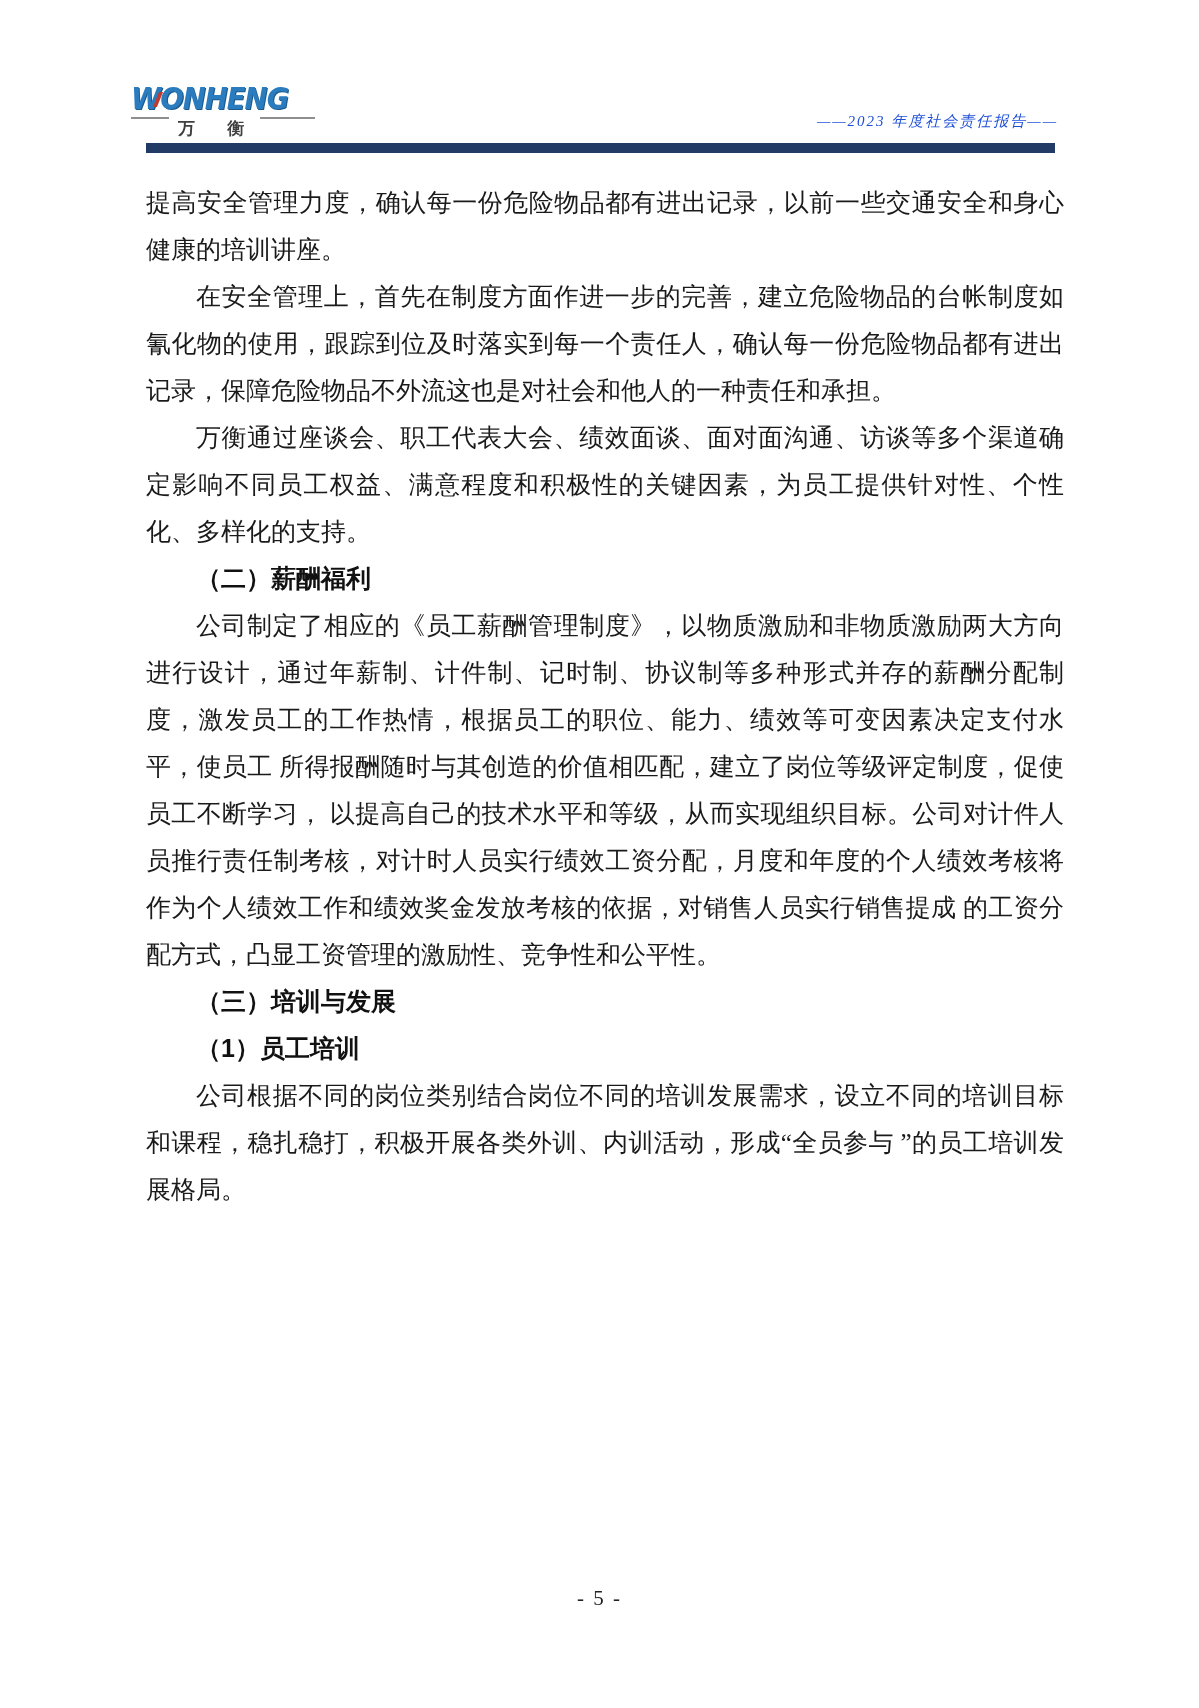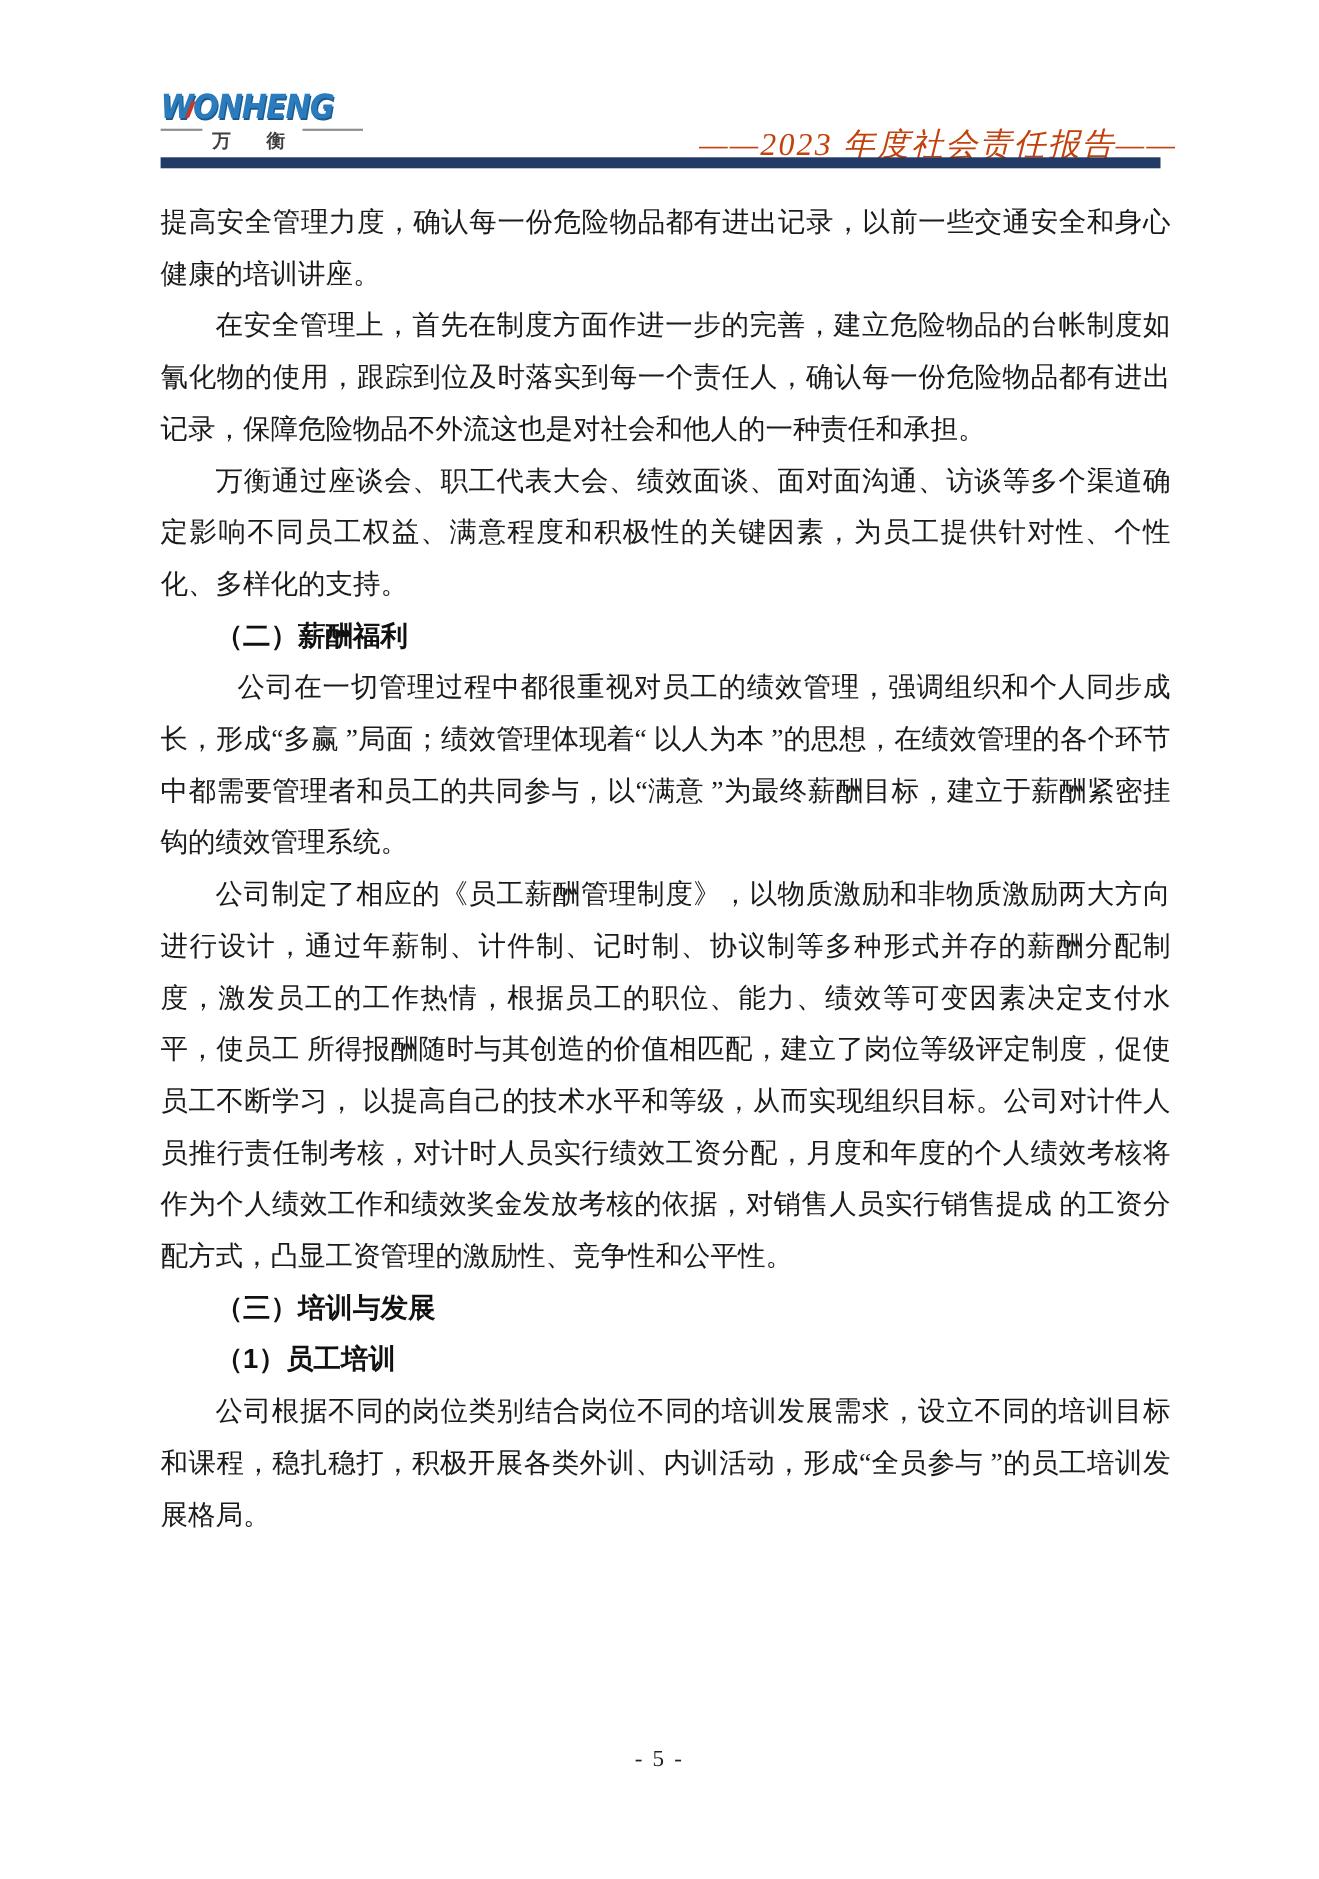--- a/index.html
+++ b/index.html
@@ -7,21 +7,21 @@
   .page {
     position:relative;
     width:1199px; height:1708px;
     background:#ffffff;
     overflow:hidden;
     font-family:"Liberation Serif","DejaVu Serif",serif;
     color:#1a1a1a;
   }
 
   
-  .logo { position:absolute; left:146px; top:88px; width:184px; }
+  .logo { position:absolute; left:131px; top:88px; width:184px; }
   .logo-word {
     position:relative;
     font-family:"DejaVu Sans","Liberation Sans",sans-serif;
     font-weight:bold; font-style:italic;
     font-size:27px; line-height:24px;
     letter-spacing:-1px;
     color:#2b7cbe;
     text-shadow:1px 1px 0 #1b5a8e;
     transform:scale(1.02,1.12); transform-origin:left bottom;
     white-space:nowrap;
@@ -35,25 +35,25 @@
   .logo-sub { display:flex; align-items:flex-start; margin-top:5px; width:184px; }
   .rule { height:2px; background:#8f8f8f; }
   .rule-left { width:38px; margin-right:9px; }
   .rule-right { flex:1; margin-left:2px; }
   .logo-cn {
     font-family:"Liberation Serif","DejaVu Serif",serif;
     font-size:17px; font-weight:bold; color:#3f3f3f;
     letter-spacing:14px; white-space:nowrap;
   }
   .report-title {
-    position:absolute; right:129px; top:112px;
+    position:absolute; right:141px; top:112px;
     font-family:"Liberation Serif","DejaVu Serif",serif;
     font-style:italic;
-    font-size:29px; letter-spacing:2px;
-    color:#c2410c;
+    font-size:15px; letter-spacing:2px;
+    color:#1d4ed8;
     white-space:nowrap;
   }
   .header-bar {
     position:absolute; left:146px; top:143px;
     width:909px; height:10px;
     background:#223a66;
   }
 
   
   .content {
@@ -96,21 +96,20 @@
     </div>
     <div class="report-title">——2023 年度社会责任报告——</div>
     <div class="header-bar"></div>
   </header>
 
   <main class="content">
     <p class="para no-indent">提高安全管理力度，确认每一份危险物品都有进出记录，以前一些交通安全和身心健康的培训讲座。</p>
     <p class="para">在安全管理上，首先在制度方面作进一步的完善，建立危险物品的台帐制度如氰化物的使用，跟踪到位及时落实到每一个责任人，确认每一份危险物品都有进出记录，保障危险物品不外流这也是对社会和他人的一种责任和承担。</p>
     <p class="para">万衡通过座谈会、职工代表大会、绩效面谈、面对面沟通、访谈等多个渠道确定影响不同员工权益、满意程度和积极性的关键因素，为员工提供针对性、个性化、多样化的支持。</p>
     <h3 class="heading">（二）薪酬福利</h3>
-    <p class="para deep-indent">公司在一切管理过程中都很重视对员工的绩效管理，强调组织和个人同步成长，形成“多赢 ”局面；绩效管理体现着“ 以人为本 ”的思想，在绩效管理的各个环节中都需要管理者和员工的共同参与，以“满意 ”为最终薪酬目标，建立于薪酬紧密挂钩的绩效管理系统。</p>
     <p class="para">公司制定了相应的《员工薪酬管理制度》，以物质激励和非物质激励两大方向进行设计，通过年薪制、计件制、记时制、协议制等多种形式并存的薪酬分配制度，激发员工的工作热情，根据员工的职位、能力、绩效等可变因素决定支付水平，使员工 所得报酬随时与其创造的价值相匹配，建立了岗位等级评定制度，促使员工不断学习， 以提高自己的技术水平和等级，从而实现组织目标。公司对计件人员推行责任制考核，对计时人员实行绩效工资分配，月度和年度的个人绩效考核将作为个人绩效工作和绩效奖金发放考核的依据，对销售人员实行销售提成 的工资分配方式，凸显工资管理的激励性、竞争性和公平性。</p>
     <h3 class="heading">（三）培训与发展</h3>
     <h3 class="heading">（1）员工培训</h3>
     <p class="para">公司根据不同的岗位类别结合岗位不同的培训发展需求，设立不同的培训目标和课程，稳扎稳打，积极开展各类外训、内训活动，形成“全员参与 ”的员工培训发展格局。</p>
   </main>
 
   <footer class="footer">
     <span>- 5 -</span>
   </footer>
 

